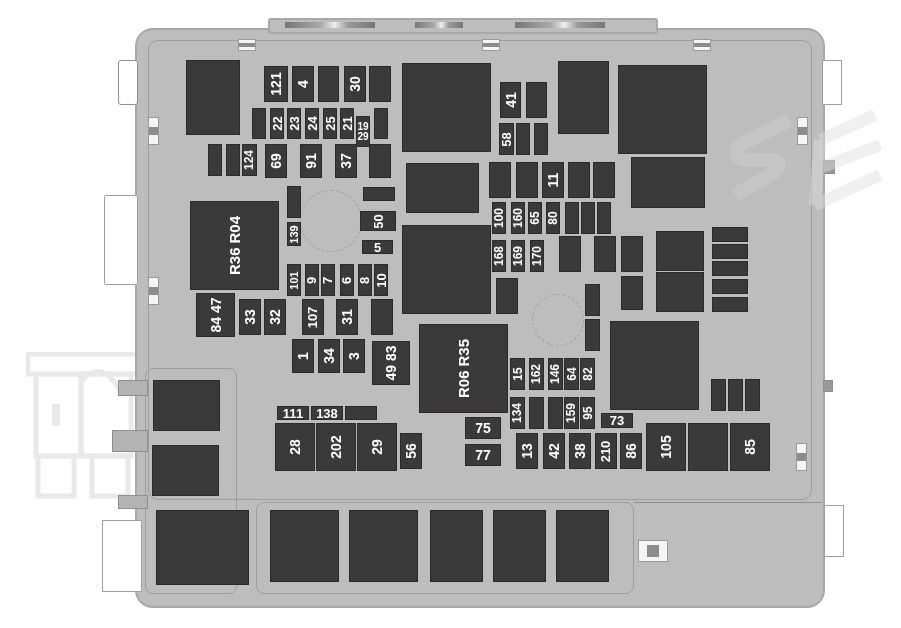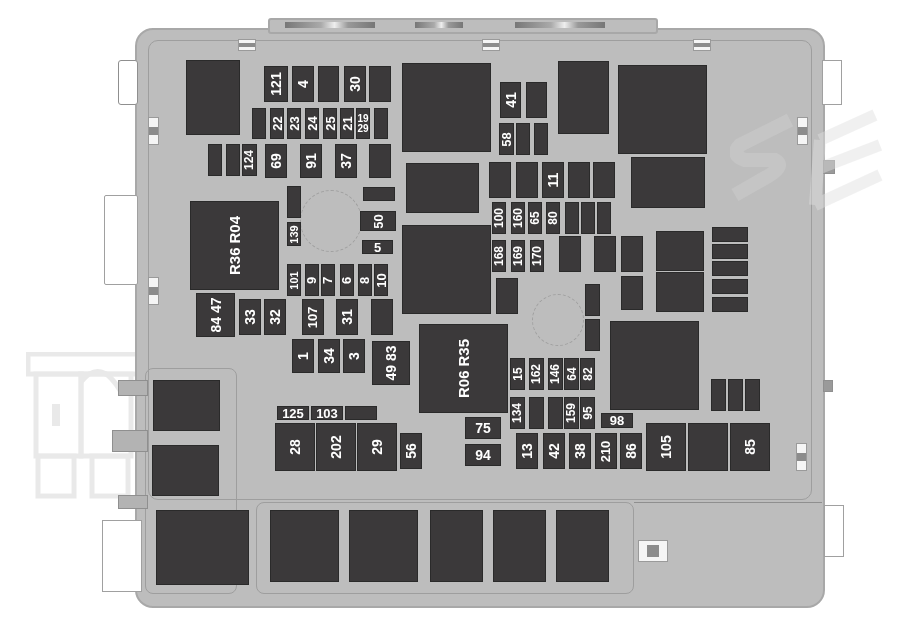--- a/index.html
+++ b/index.html
@@ -286,21 +286,21 @@
       <div class="comp rot" style="left: 323px; top: 108px; width: 14px; height: 31px; font-size: 13px;">
         <span class="lbl">
           <span>25</span>
         </span>
       </div>
       <div class="comp rot" style="left: 340px; top: 108px; width: 14px; height: 31px; font-size: 13px;">
         <span class="lbl">
           <span>21</span>
         </span>
       </div>
-      <div class="comp hstack" style="left: 356px; top: 108px; width: 14px; height: 31px; font-size: 10px;">
+      <div class="comp hstack" style="left: 356px; top: 116px; width: 14px; height: 31px; font-size: 10px;">
         <span class="lbl">
           <span>19</span>
           <span>29</span>
         </span>
       </div>
       <div class="comp rot" style="left: 374px; top: 108px; width: 14px; height: 31px; font-size: 12px;">
         <span class="lbl">
           <span></span>
         </span>
       </div>
@@ -626,31 +626,31 @@
           <span>159</span>
         </span>
       </div>
       <div class="comp rot" style="left: 580px; top: 397px; width: 15px; height: 32px; font-size: 12px;">
         <span class="lbl">
           <span>95</span>
         </span>
       </div>
       <div class="comp" style="left: 601px; top: 413px; width: 32px; height: 15px; font-size: 13px;">
         <span class="lbl">
-          <span>98</span>
+          <span>73</span>
         </span>
       </div>
       <div class="comp" style="left: 465px; top: 417px; width: 36px; height: 22px; font-size: 14px;">
         <span class="lbl">
           <span>75</span>
         </span>
       </div>
       <div class="comp" style="left: 465px; top: 444px; width: 36px; height: 22px; font-size: 14px;">
         <span class="lbl">
-          <span>94</span>
+          <span>77</span>
         </span>
       </div>
       <div class="comp rot" style="left: 516px; top: 433px; width: 22px; height: 36px; font-size: 14px;">
         <span class="lbl">
           <span>13</span>
         </span>
       </div>
       <div class="comp rot" style="left: 543px; top: 433px; width: 22px; height: 36px; font-size: 14px;">
         <span class="lbl">
           <span>42</span>
@@ -666,26 +666,26 @@
           <span>210</span>
         </span>
       </div>
       <div class="comp rot" style="left: 620px; top: 433px; width: 22px; height: 36px; font-size: 14px;">
         <span class="lbl">
           <span>86</span>
         </span>
       </div>
       <div class="comp" style="left: 277px; top: 406px; width: 32px; height: 14px; font-size: 13px;">
         <span class="lbl">
-          <span>125</span>
+          <span>111</span>
         </span>
       </div>
       <div class="comp" style="left: 311px; top: 406px; width: 32px; height: 14px; font-size: 13px;">
         <span class="lbl">
-          <span>103</span>
+          <span>138</span>
         </span>
       </div>
       <div class="comp" style="left: 345px; top: 406px; width: 32px; height: 14px; font-size: 13px;">
         <span class="lbl">
           <span></span>
         </span>
       </div>
       <div class="comp rot" style="left: 275px; top: 423px; width: 40px; height: 48px; font-size: 14px;">
         <span class="lbl">
           <span>28</span>

